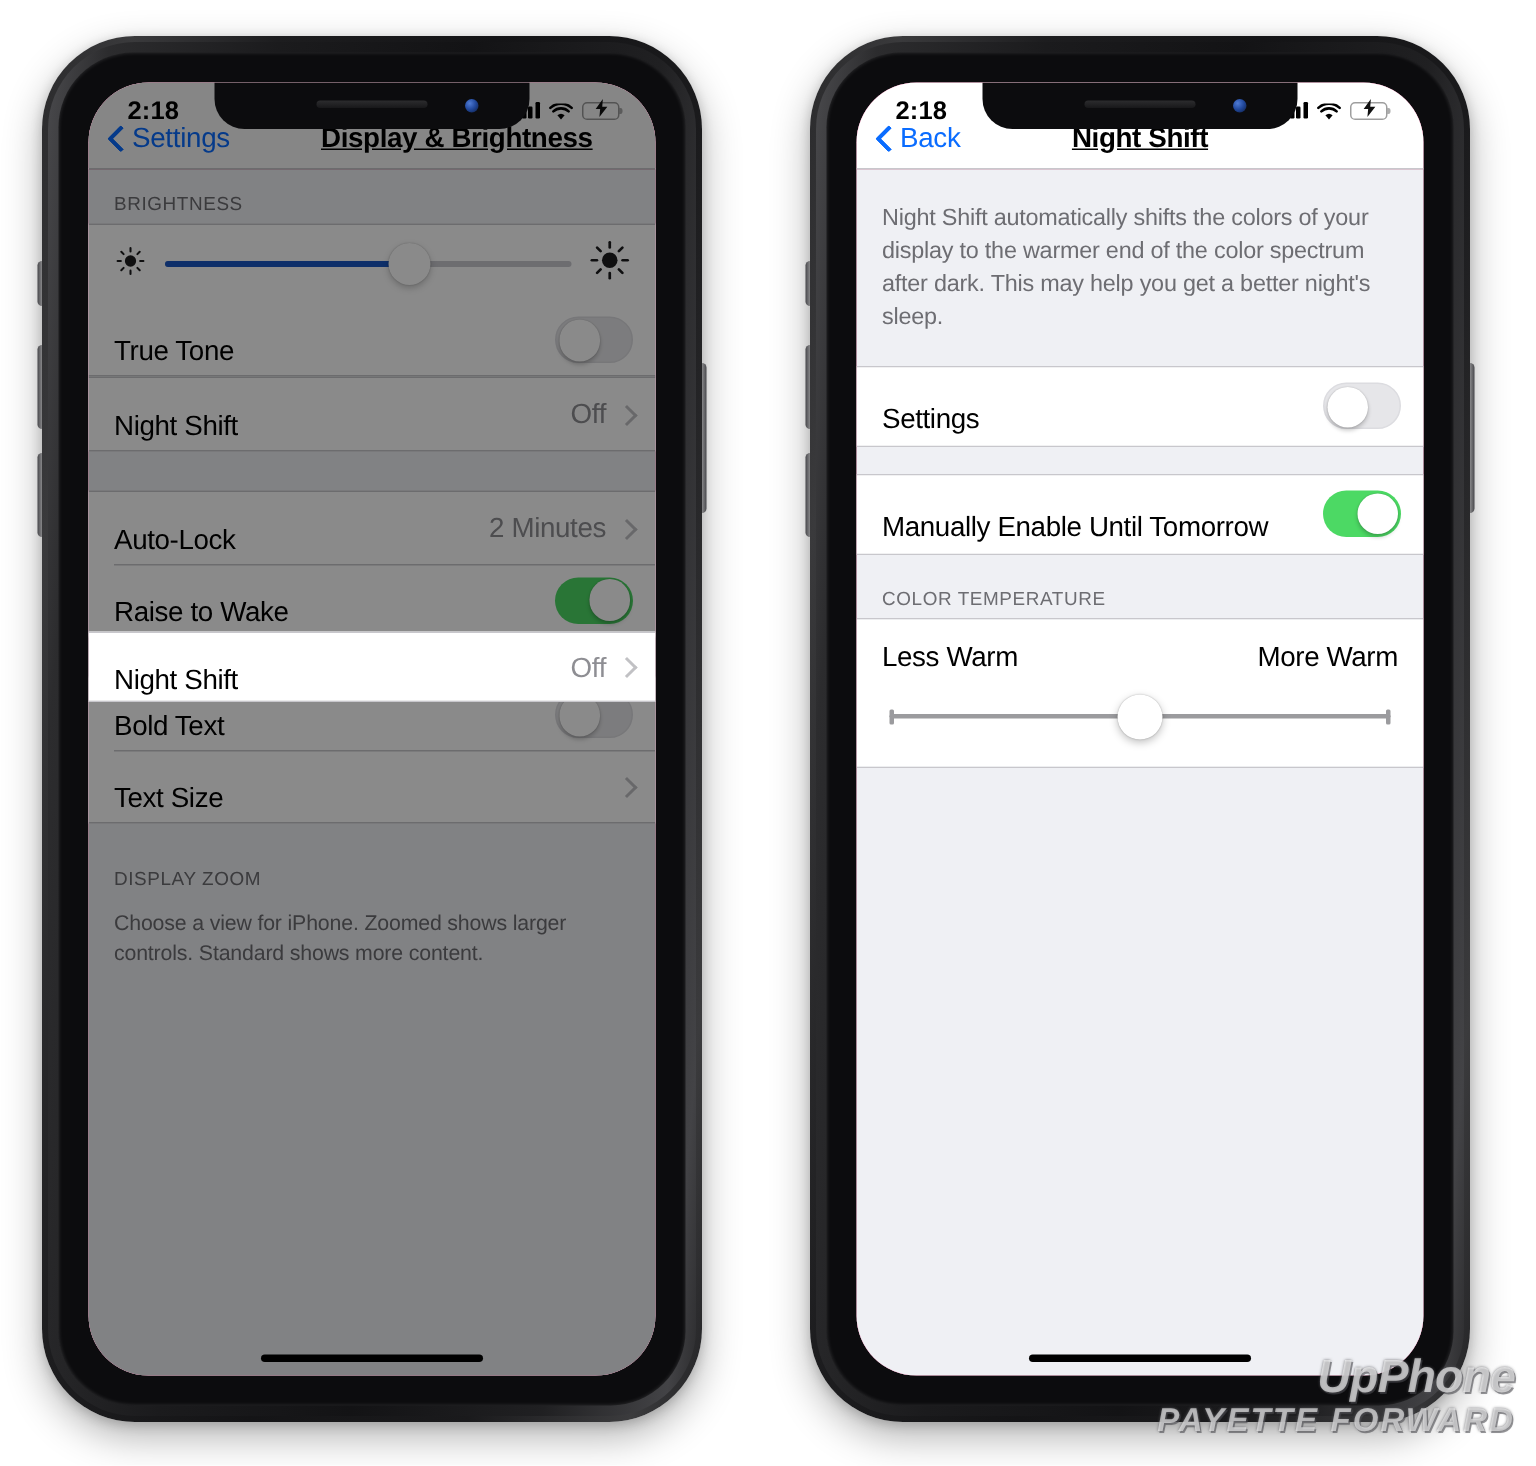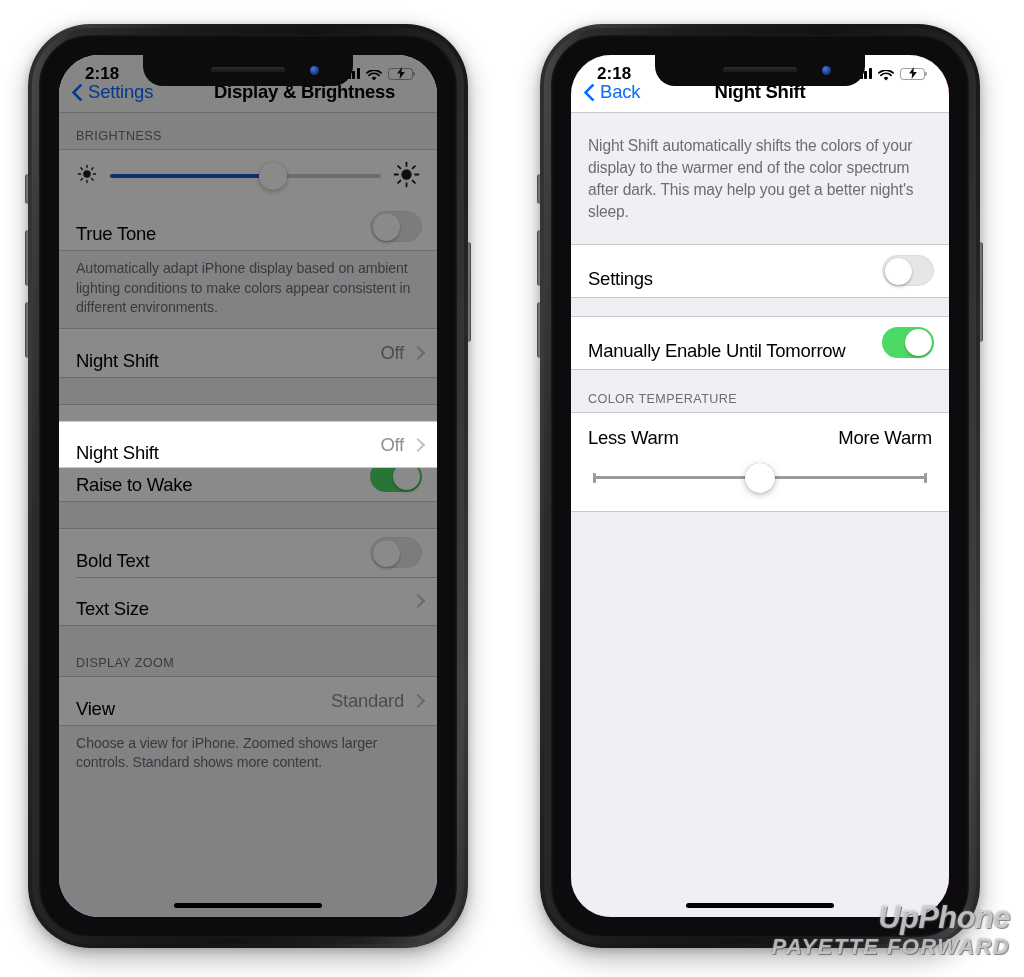--- a/index.html
+++ b/index.html
@@ -99,21 +99,21 @@
   .nav-back{ display:flex; align-items:center; gap:5px; color:#0a6cff; cursor:pointer; z-index:2; }
   .chev-l{ width:11px; height:19px; position:relative; flex:0 0 11px; }
   .chev-l::before{
     content:""; position:absolute; left:2px; top:3px; width:10px; height:10px;
     border-left:3.1px solid currentColor; border-bottom:3.1px solid currentColor;
     transform:rotate(45deg); border-radius:1.5px;
   }
   .nav-back-label{ font-size:18.5px; letter-spacing:-.2px; }
   .nav-title{
     position:absolute; left:0; right:0; bottom:9px; text-align:center;
-    font-size:18.5px; font-weight:700; color:#000; letter-spacing:-.25px; pointer-events:none;
+    font-size:18.5px; font-weight:700; color:#000; letter-spacing:-.25px; pointer-events:none;text-decoration:underline;
   }
   .nav-title.left-ttl{ text-align:left; left:155px; right:auto; font-weight:700; }
 
   .scroll{ flex:1; overflow:hidden; background:#eff0f4; }
   .gap{ height:26px; }
   .gap.sm{ height:18px; }
   .sect-hdr{
     font-size:12.6px; color:#6d6d72; letter-spacing:.4px;
     padding:16px 17px 6px 17px; text-transform:uppercase;
   }
@@ -265,21 +265,20 @@
                   </svg>
                 </span>
               </div>
               <div class="row">
                 <span class="row-label">True Tone</span>
                 <span class="toggle off">
                   <span class="knob"></span>
                 </span>
               </div>
             </div>
-            <div class="footnote">Automatically adapt iPhone display based on ambient lighting conditions to make colors appear consistent in different environments.</div>
 
             <div class="group">
               <div class="row">
                 <span class="row-label">Night Shift</span>
                 <span class="row-right">
                   <span class="row-value">Off</span>
                   <span class="chev-r"></span>
                 </span>
               </div>
             </div>
@@ -314,29 +313,20 @@
               <div class="row">
                 <span class="row-label">Text Size</span>
                 <span class="row-right">
                   <span class="row-value"></span>
                   <span class="chev-r"></span>
                 </span>
               </div>
             </div>
 
             <div class="sect-hdr" style="padding-top:30px;">DISPLAY ZOOM</div>
-            <div class="group">
-              <div class="row">
-                <span class="row-label">View</span>
-                <span class="row-right">
-                  <span class="row-value">Standard</span>
-                  <span class="chev-r"></span>
-                </span>
-              </div>
-            </div>
             <div class="footnote">Choose a view for iPhone. Zoomed shows larger controls. Standard shows more content.</div>
           </div>
         </div>
 
         <div class="dim"></div>
 
         <div class="spot" style="top:366px; height:47px;">
           <div class="row" style="min-height:45px;">
             <span class="row-label">Night Shift</span>
             <span class="row-right">

